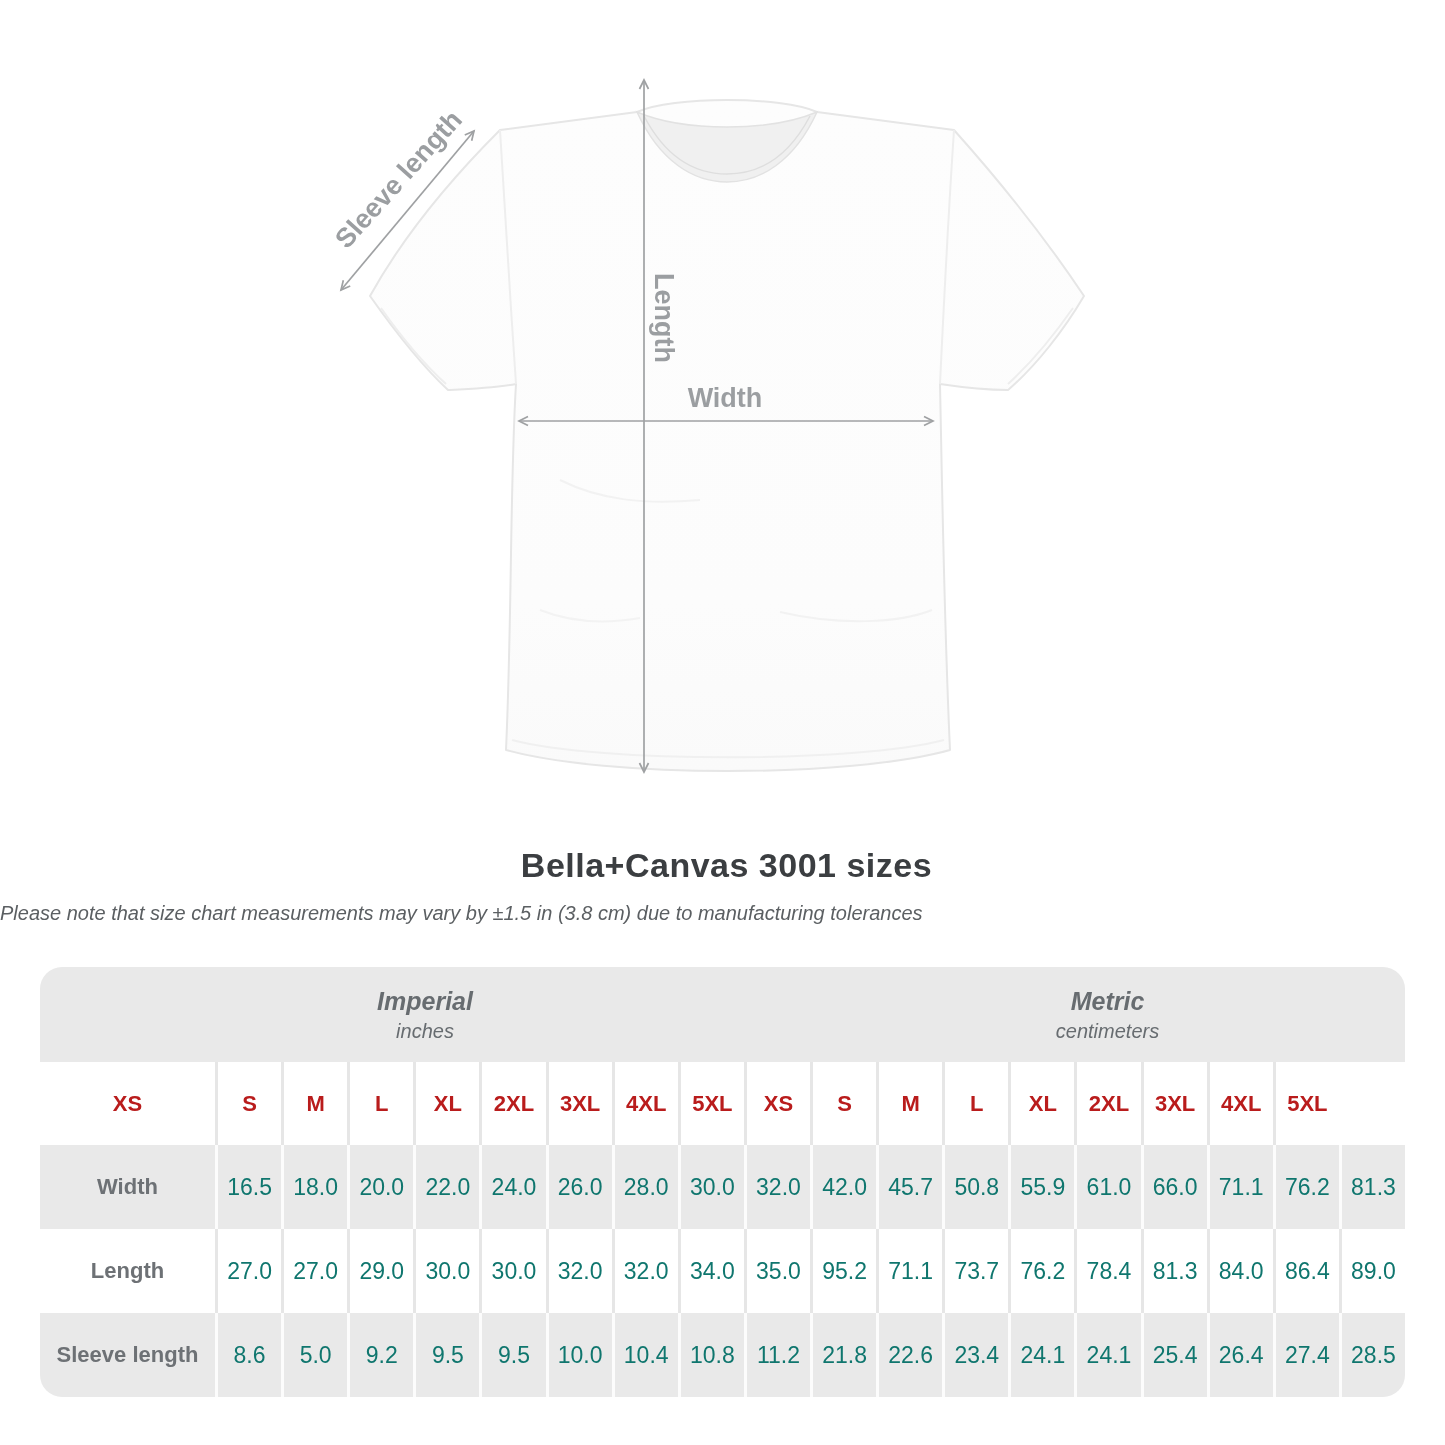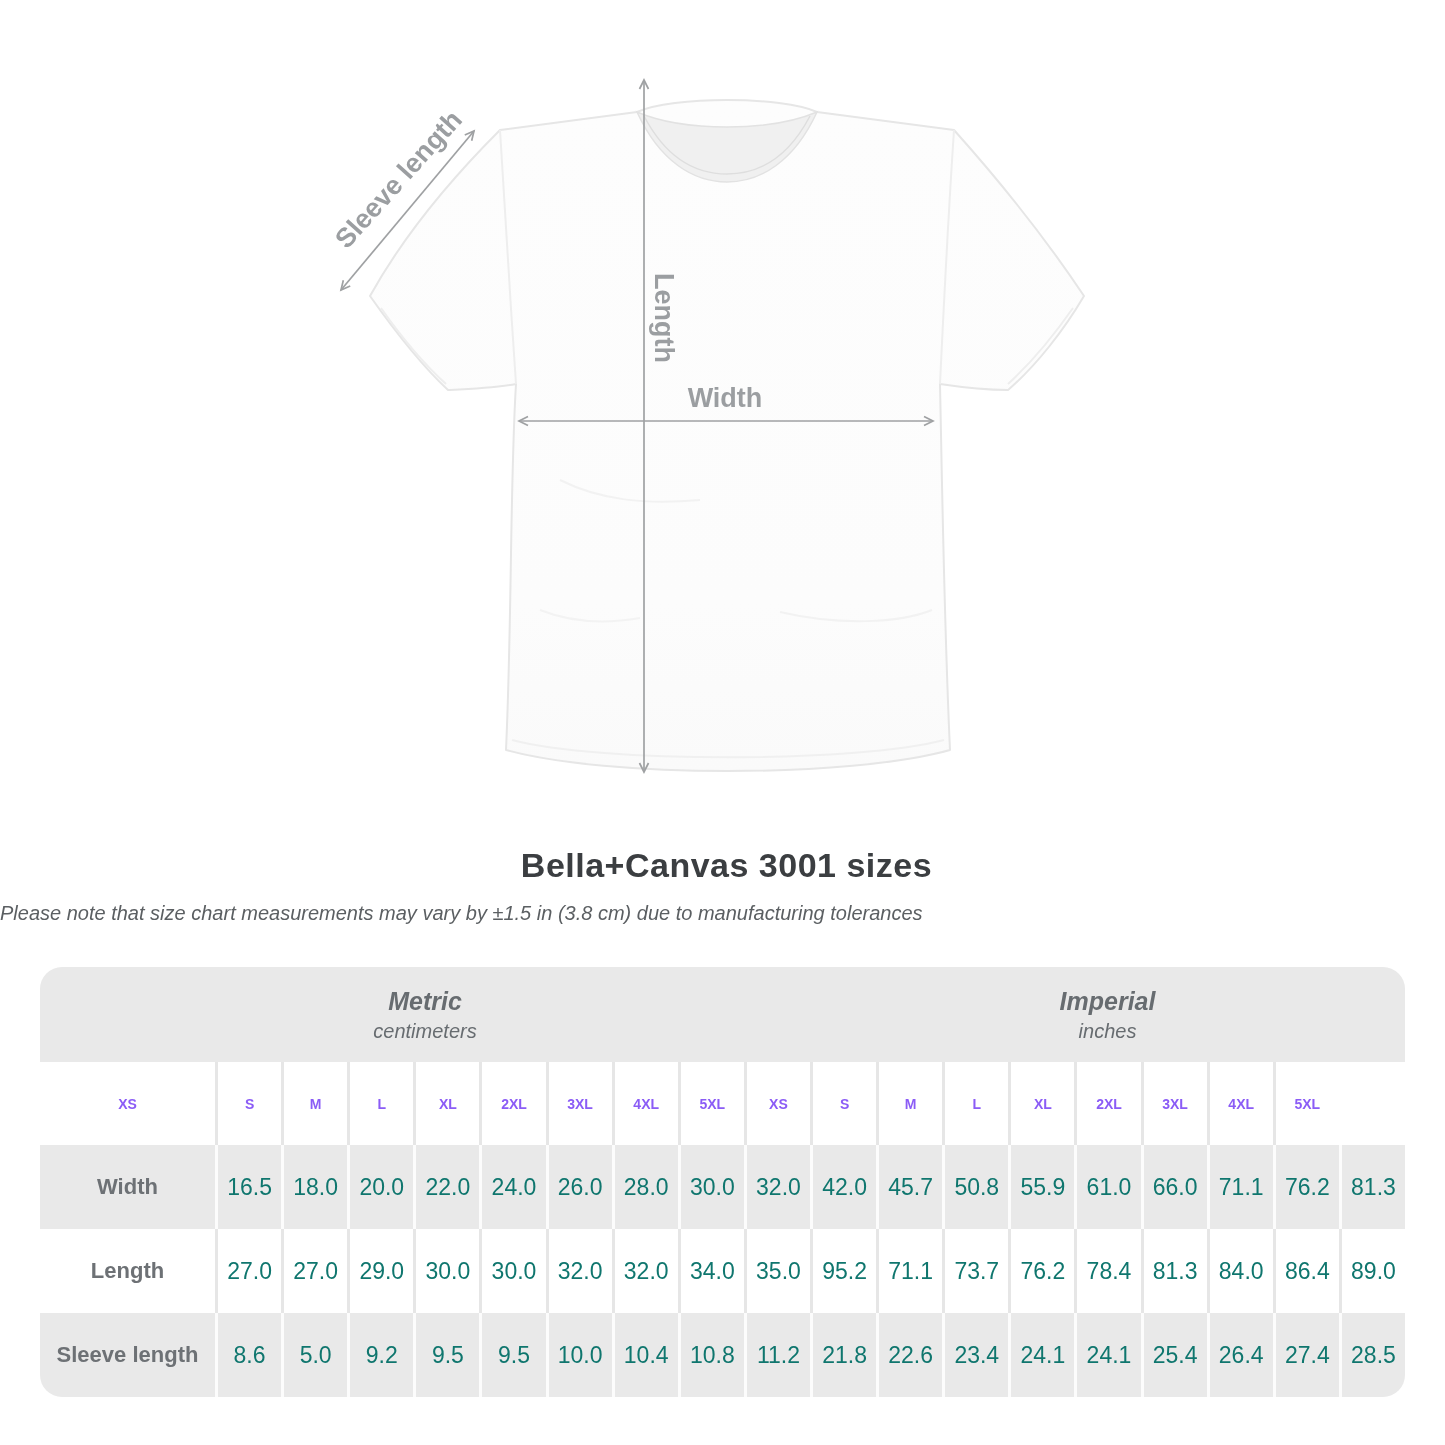--- a/index.html
+++ b/index.html
@@ -32,21 +32,21 @@
   .header-row{height:83px;background:#ffffff;}
   .header-row .cell + .cell{border-left-color:#e6e6e6;}
   .data-row{height:84px;}
   .row-gray{background:#e9e9e9;}
   .row-gray .cell + .cell{border-left-color:#fcfcfc;}
   .row-white{background:#ffffff;}
   .row-white .cell + .cell{border-left-color:#e6e6e6;}
   .row-last{border-radius:0 0 22px 22px;overflow:hidden;}
 
   .lab{font-size:22px;font-weight:bold;color:#6d7175;}
-  .sz{font-size:14px;font-weight:bold;color:#8b5cf6;}
+  .sz{font-size:22px;font-weight:bold;color:#b91c1c;}
   .val{font-size:23px;color:#0f766e;}
 </style>
 </head>
 <body>
 
 <div class="page">
 
   <svg class="shirt-svg" viewBox="0 0 1445 830" xmlns="http://www.w3.org/2000/svg">
     <defs>
       <marker id="ah" markerUnits="userSpaceOnUse" markerWidth="16" markerHeight="16" refX="12" refY="7" orient="auto-start-reverse">
@@ -104,26 +104,26 @@
     <text class="dim-label" transform="translate(347,250) rotate(-48)">Sleeve length</text>
   </svg>
 
   <div class="title">Bella+Canvas 3001 sizes</div>
   <div class="subtitle">Please note that size chart measurements may vary by ±1.5 in (3.8 cm) due to manufacturing tolerances</div>
 
   <div class="size-table">
 
     <div class="band">
       <div class="band-group">
+        <div class="g-label">Imperial</div>
+        <div class="g-sub">inches</div>
+      </div>
+      <div class="band-group">
         <div class="g-label">Metric</div>
         <div class="g-sub">centimeters</div>
-      </div>
-      <div class="band-group">
-        <div class="g-label">Imperial</div>
-        <div class="g-sub">inches</div>
       </div>
     </div>
 
     <div class="row header-row">
       <div class="cell sz">XS</div>
       <div class="cell sz">S</div>
       <div class="cell sz">M</div>
       <div class="cell sz">L</div>
       <div class="cell sz">XL</div>
       <div class="cell sz">2XL</div>

